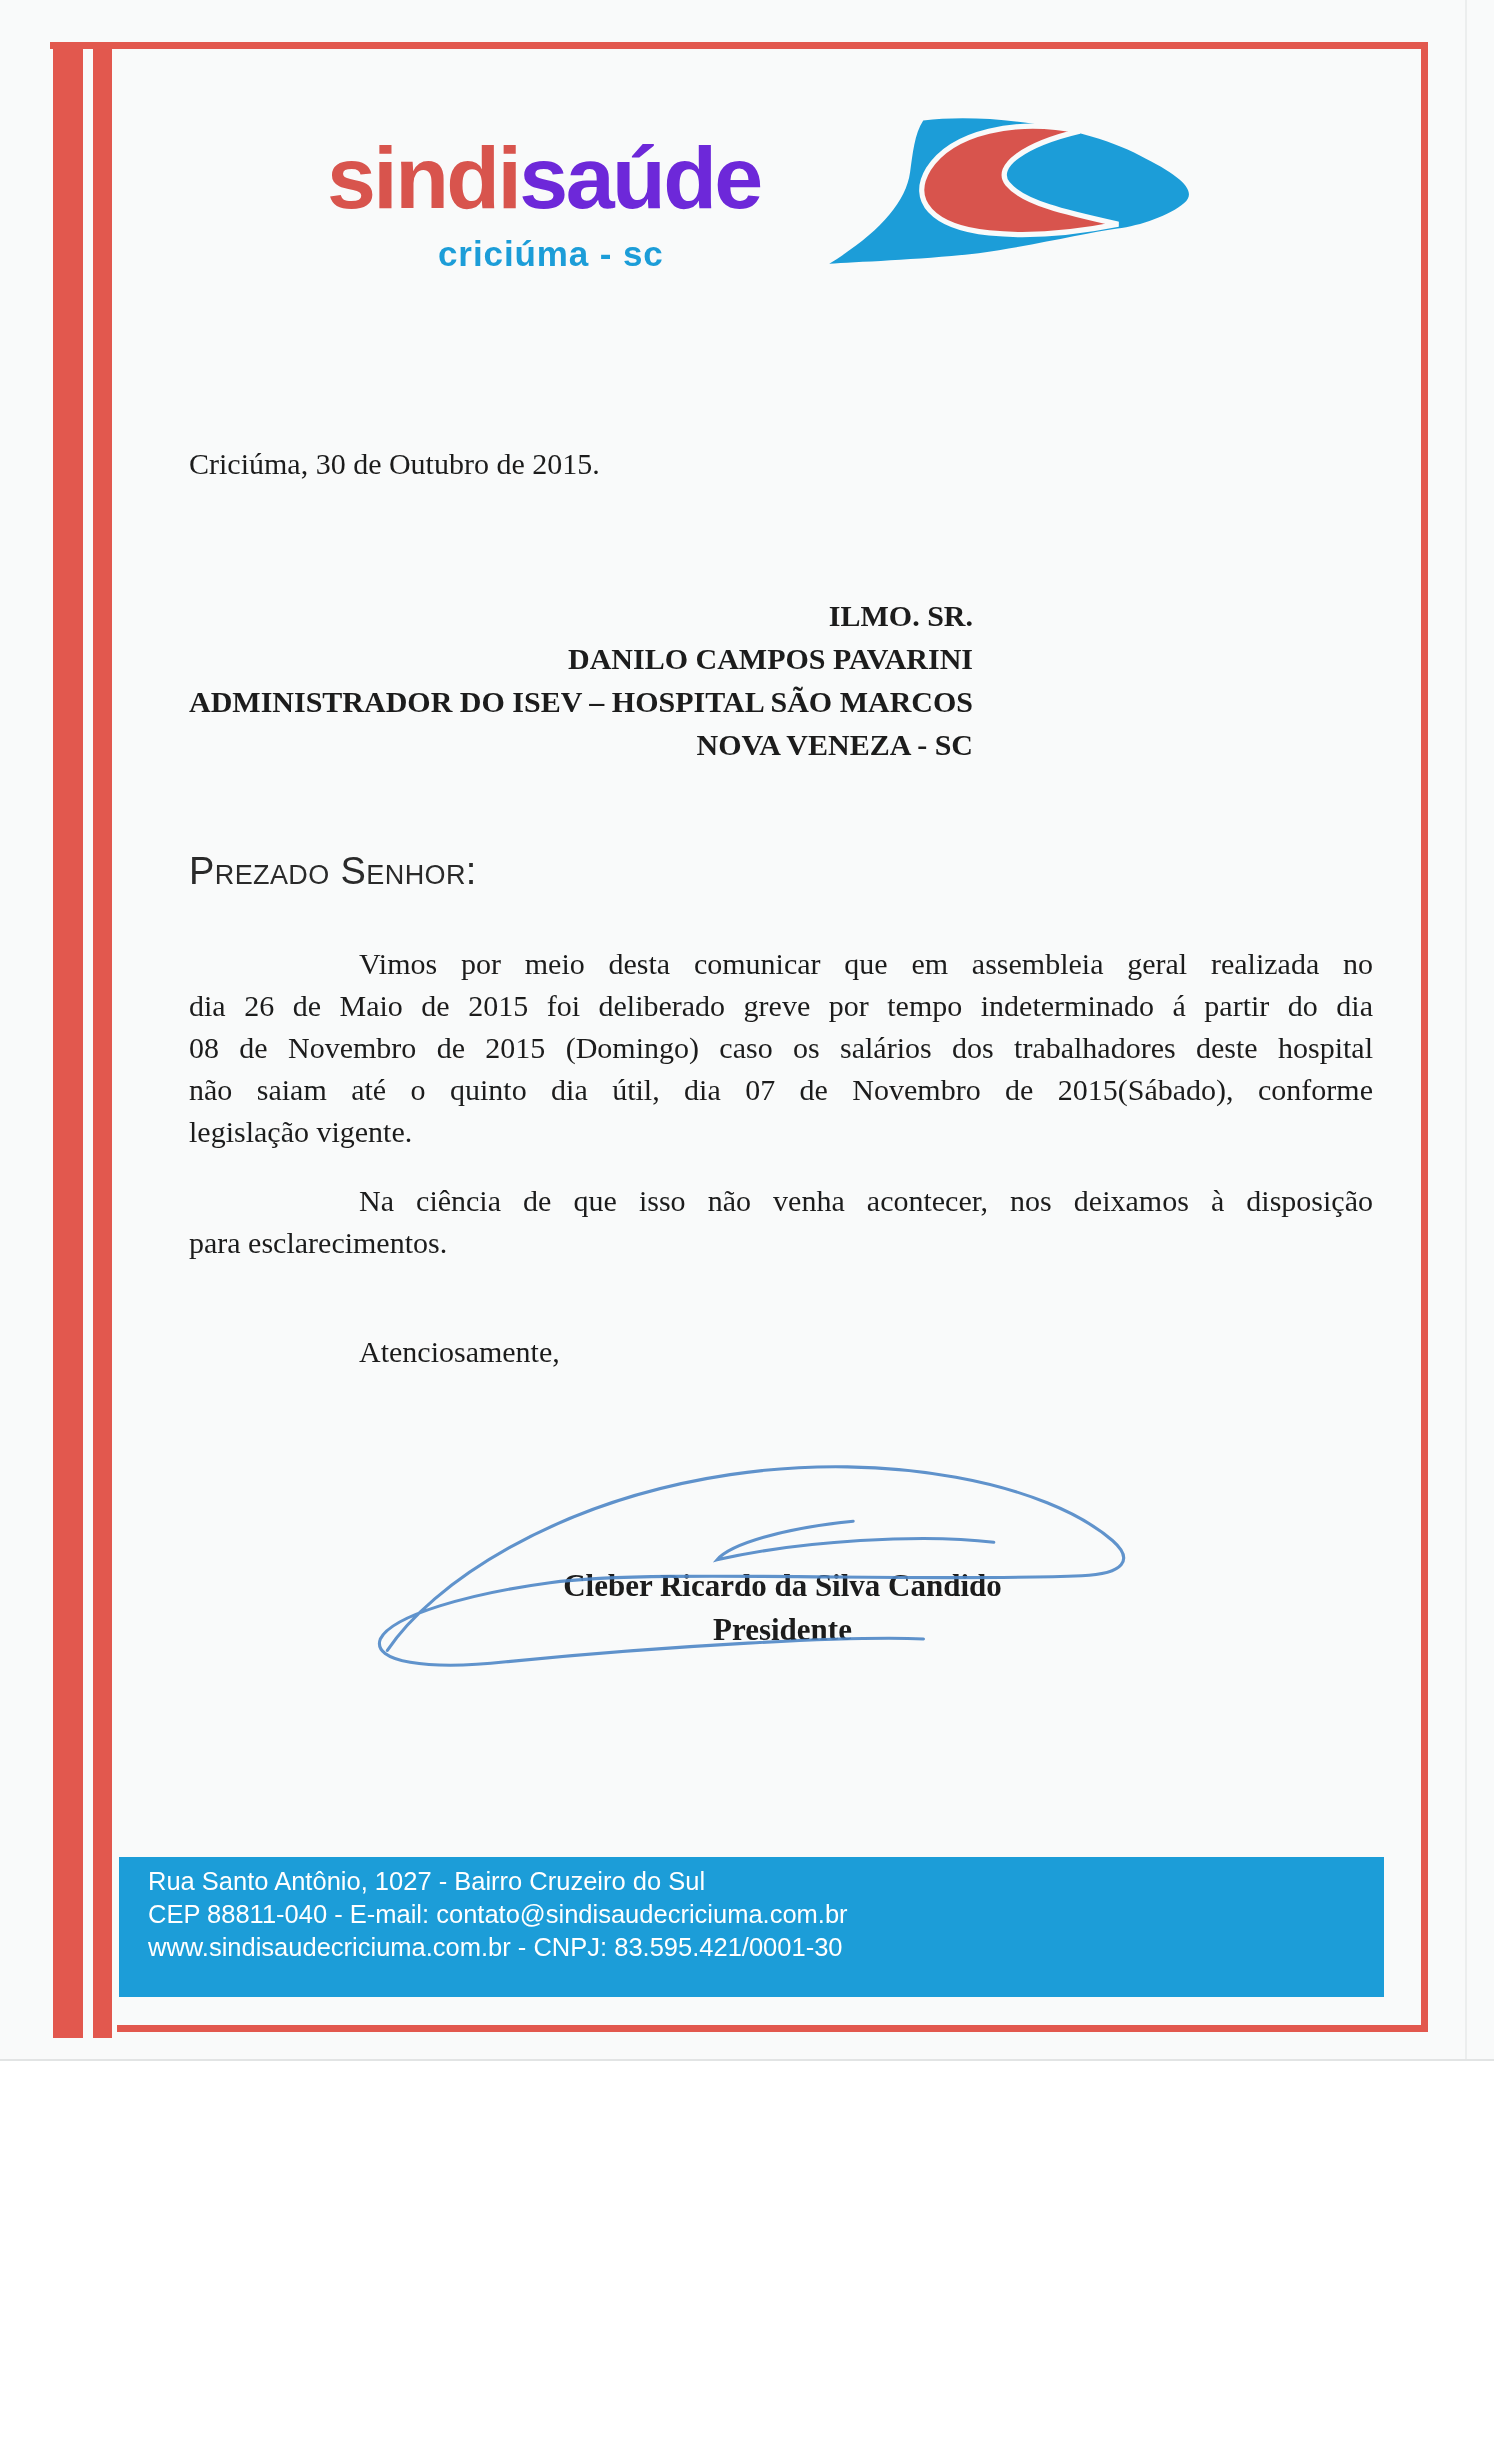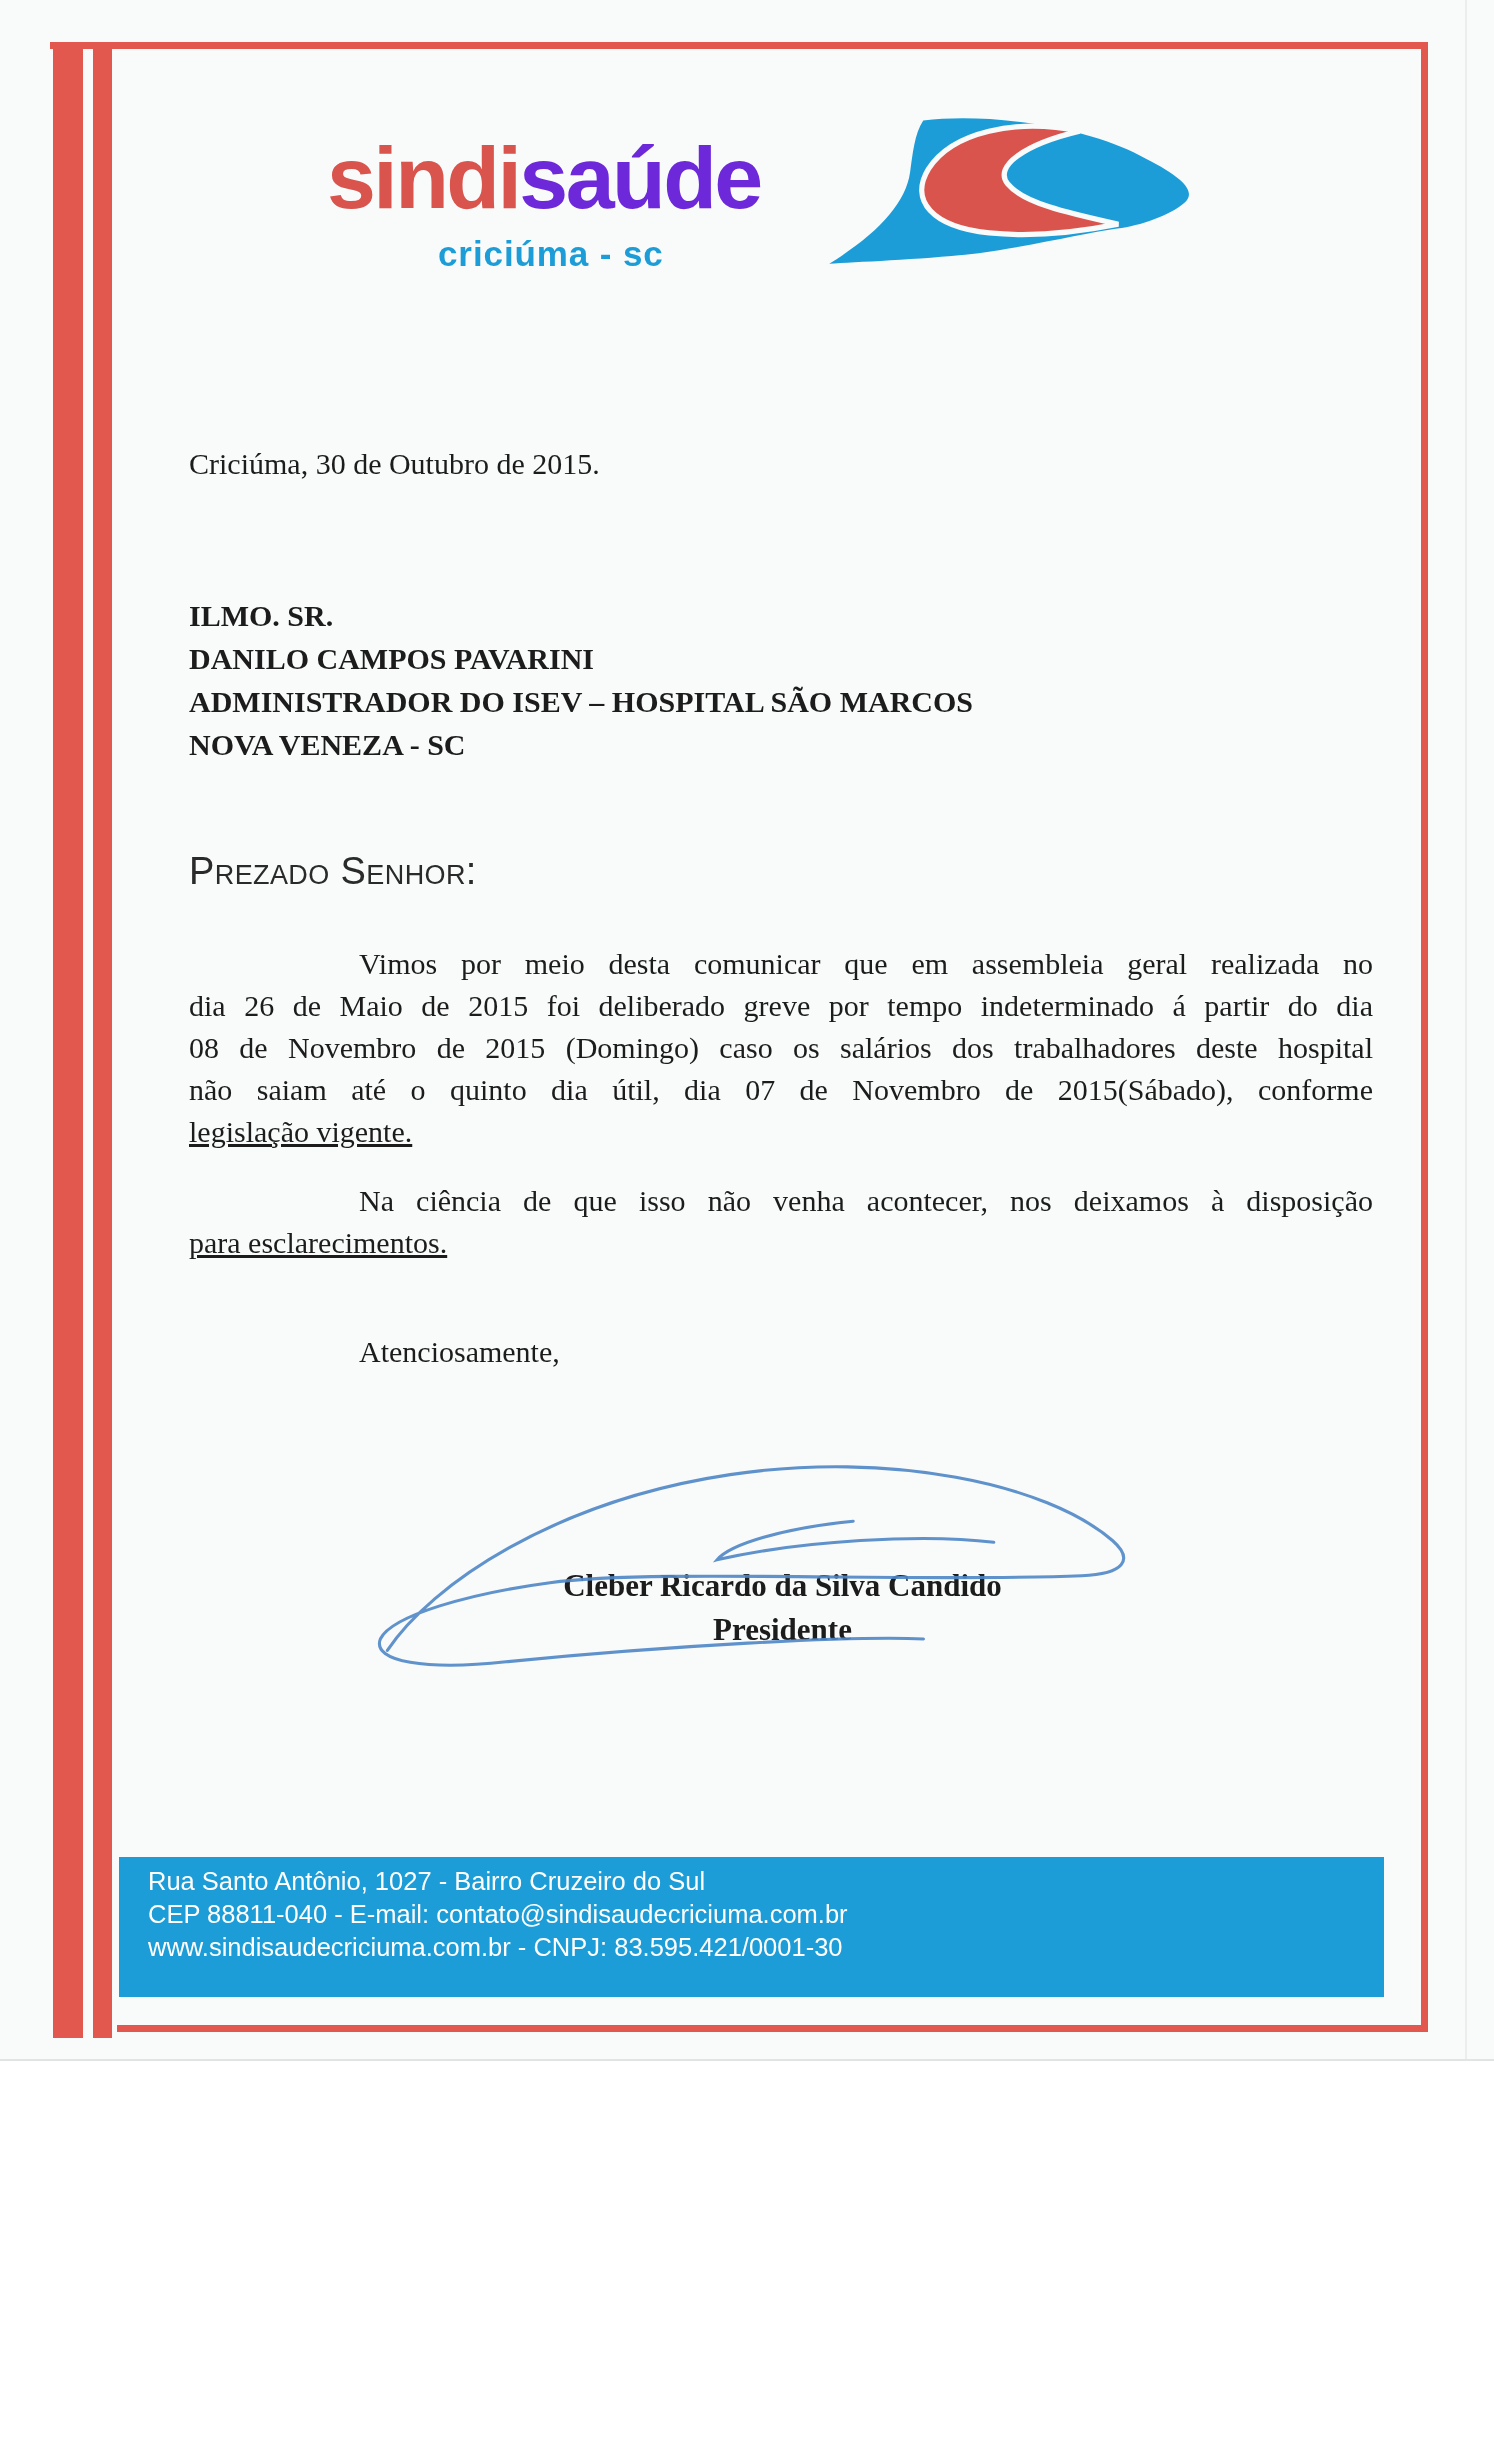--- a/index.html
+++ b/index.html
@@ -32,30 +32,30 @@
   .logo-sub {
     position:absolute; left:438px; top:234px;
     font-family:"Liberation Sans", sans-serif; font-weight:bold;
     font-size:35px; color:#1c9dd8; letter-spacing:0.9px;
   }
   .logo-swoosh { position:absolute; left:822px; top:81px; }
 
   
   .date-line { position:absolute; left:189px; top:447px; font-size:30px; }
   .recipient { position:absolute; left:189px; top:594px; font-size:30px; font-weight:bold; }
-  .recipient .line { line-height:43px; }
+  .recipient .line { line-height:43px;text-align:right; }
   .salutation {
     position:absolute; left:189px; top:850px;
     font-family:"Liberation Sans", sans-serif; font-weight:normal;
     font-variant:small-caps; font-size:38px; color:#2a2a2a; letter-spacing:0.4px;
   }
   .para { position:absolute; left:189px; width:1184px; font-size:30px; }
   .para .line { line-height:42px; text-align:justify; text-align-last:justify; white-space:nowrap; }
   .para .line.first { padding-left:170px; }
-  .para .line.last  { text-align-last:left; white-space:normal;text-decoration:underline; }
+  .para .line.last  { text-align-last:left; white-space:normal; }
   .para1 { top:943px; }
   .para2 { top:1180px; }
   .closing { position:absolute; left:359px; top:1335px; font-size:30px; }
 
   
   .sig-block { position:absolute; left:413px; top:1564px; width:739px; text-align:center; }
   .sig-name  { font-size:31px; font-weight:bold; line-height:44px; }
   .sig-title { font-size:31px; font-weight:bold; line-height:44px; }
   .sig-ink   { position:absolute; left:361px; top:1435px; }
 

